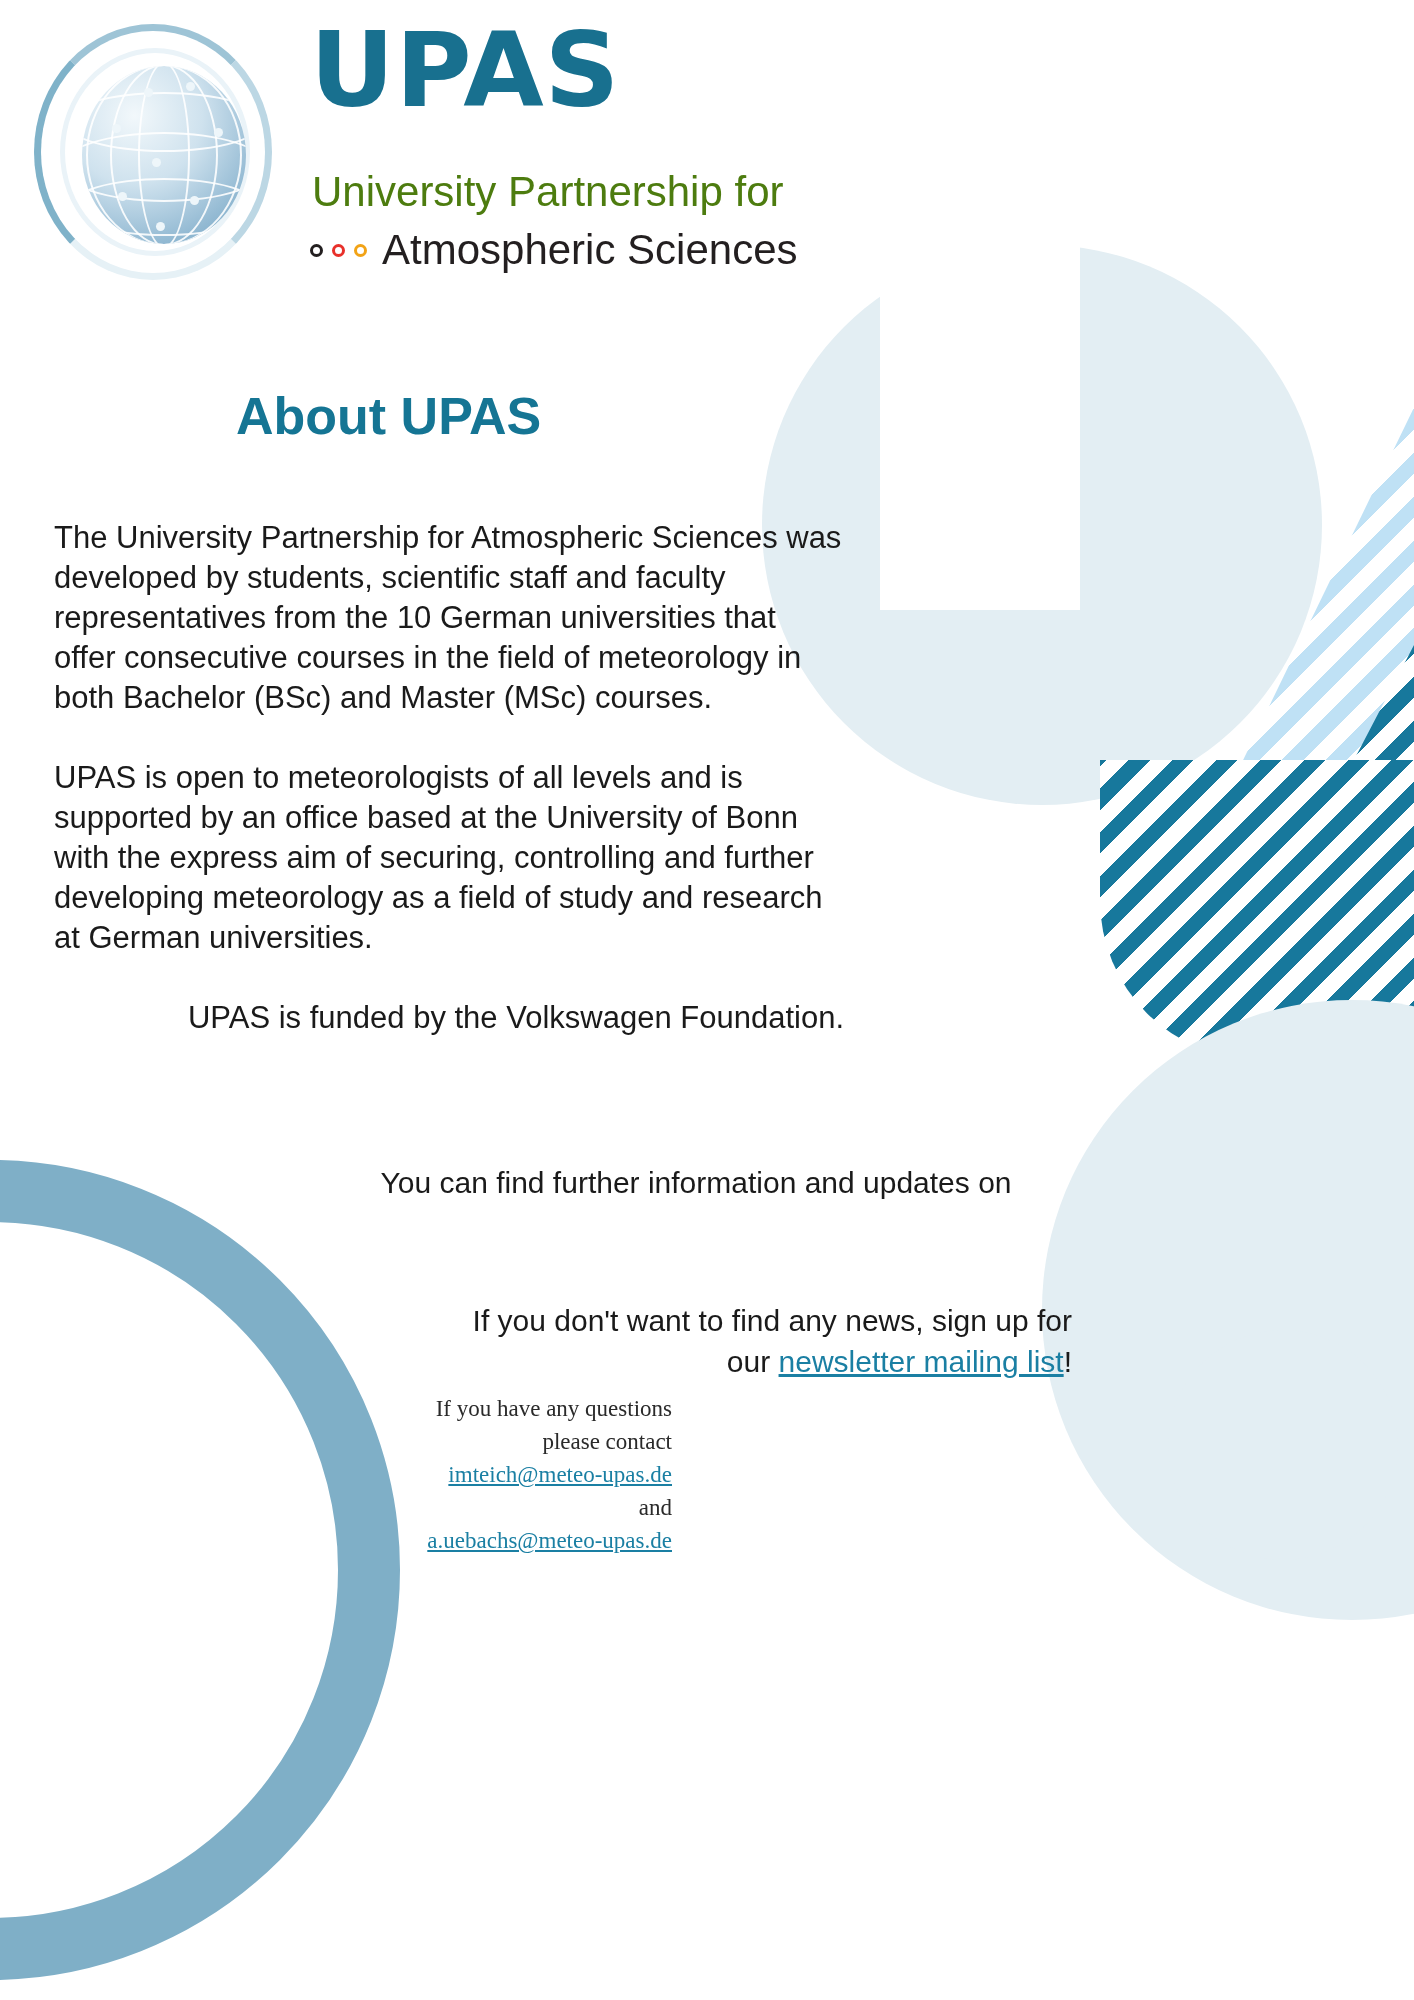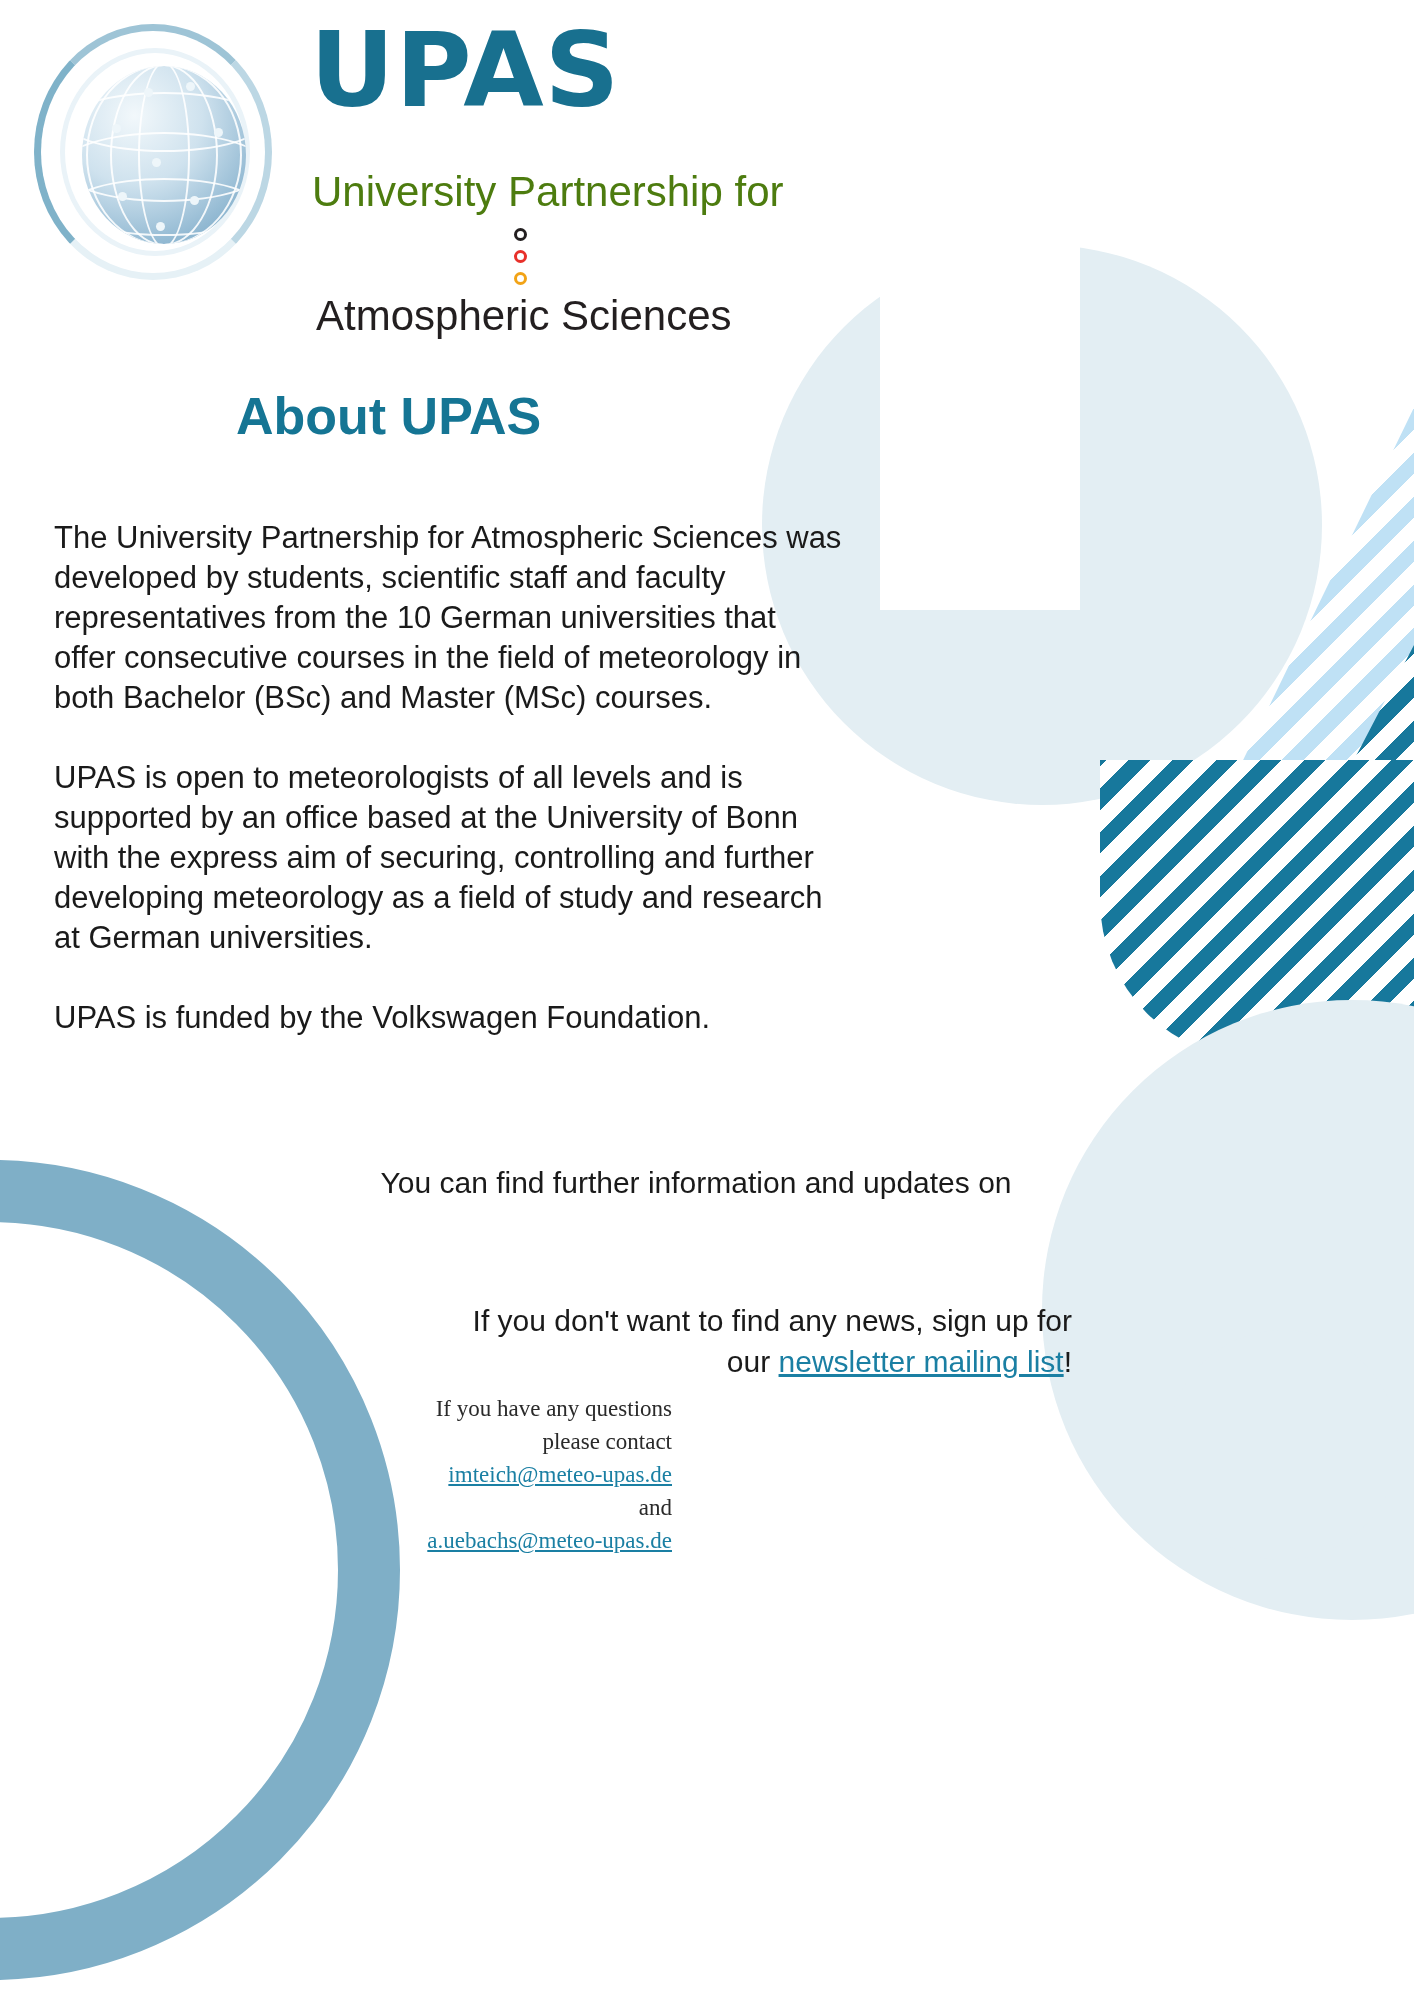--- a/index.html
+++ b/index.html
@@ -150,21 +150,21 @@
   }
   .logo-sub1 {
     position: absolute; left: 312px; top: 170px;
     font-size: 42px;
     color: #4d7c0f;
     line-height: 1.06;
     font-family: "Liberation Sans", sans-serif;
   }
   .logo-sub2-row {
     position: absolute; left: 310px; top: 228px;
-    display: flex; align-items: center; gap: 9px; flex-direction: column;
+    display: flex; align-items: center; gap: 9px;
   }
   .logo-sub2 {
     font-size: 42px;
     color: #231f20;
     line-height: 1.06;
     font-family: "Liberation Sans", sans-serif;
     margin-left: 6px;
   }
   .dot {
     width: 13px; height: 13px; border-radius: 50%;
@@ -187,21 +187,21 @@
   .body-copy {
     position: absolute;
     left: 54px; top: 518px;
     width: 790px;
     font-size: 31px;
     line-height: 40px;
     color: #1a1a1a;
     font-family: "Liberation Sans", sans-serif;
   }
   .body-copy p { margin: 0 0 40px 0; }
-  .body-copy p:last-child { margin-bottom: 0; }
+  .body-copy p:last-child { margin-bottom: 0; text-align: right; }
 
   .info-block {
     position: absolute;
     left: 320px; top: 1162px;
     width: 752px;
     text-align: center;
     font-size: 30px;
     line-height: 41px;
     color: #1a1a1a;
     font-family: "Liberation Sans", sans-serif;

